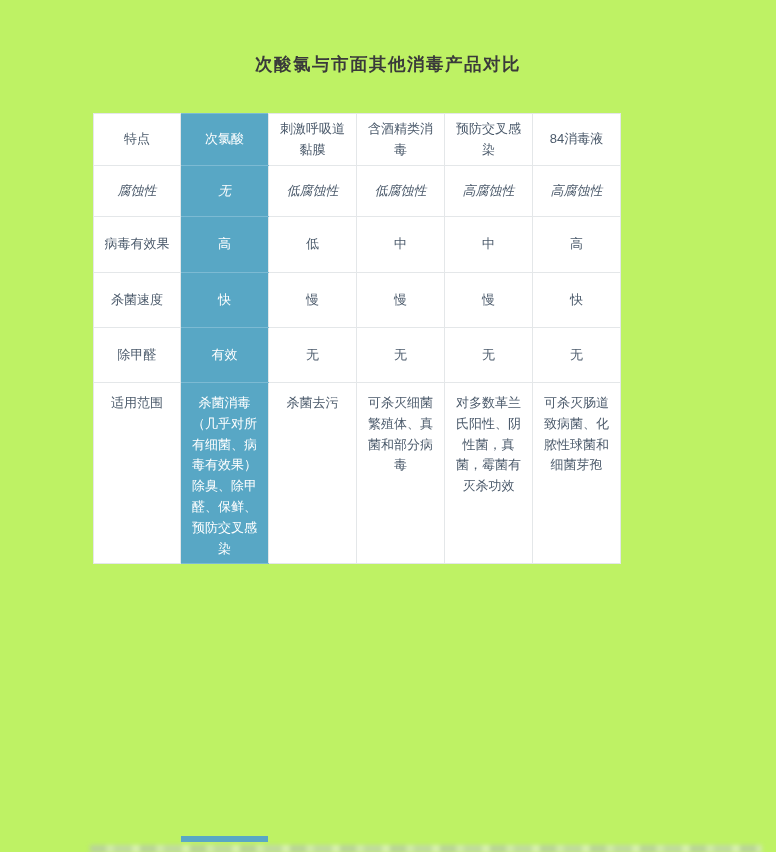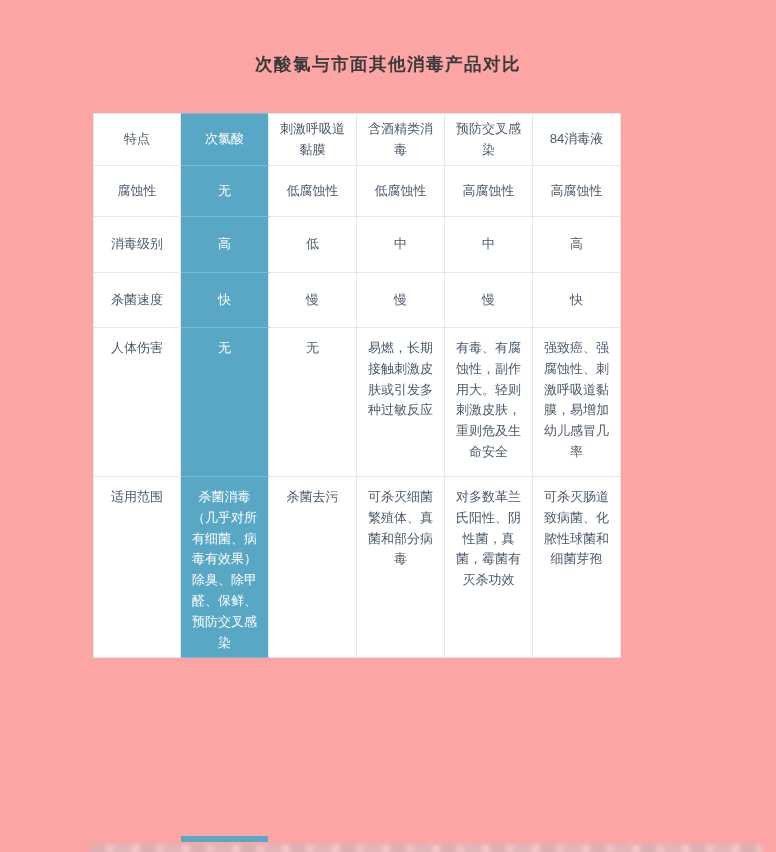--- a/index.html
+++ b/index.html
@@ -3,21 +3,21 @@
 <meta charset="utf-8">
 <style>
   * { margin: 0; padding: 0; box-sizing: border-box; }
   html, body {
     width: 776px; height: 852px;
     background: #ffffff;
     overflow: hidden;
     font-family: "Liberation Sans", "DejaVu Sans", sans-serif;
     position: relative;
   }
-  .page { position: relative; width: 776px; height: 852px; background: #fca5a5; }
+  .page { position: relative; width: 776px; height: 852px; background: #bef264; }
 
   .title {
     position: absolute;
     top: 52px; left: 0; width: 776px;
     text-align: center;
     font-size: 17.5px;
     font-weight: 600;
     letter-spacing: 1.5px;
     color: #3a3a3a;
   }
@@ -50,21 +50,21 @@
     border-top-color: #7cbad3;
     border-bottom-color: #7cbad3;
     border-left-color: #e4e7e9;
     border-right-color: #e4e7e9;
     text-align: center;
   }
   
   tr.rh  { height: 52px; }
   tr.r1  { height: 48px; }
   tr.r2  { height: 49px; }
-  tr.r3  { height: 51px; }
+  tr.r3  { height: 51px; font-style: italic; }
   tr.r4  { height: 56px; }
   tr.r5  { height: 54px; }
   tr.r6  { height: 55px; }
   tr.r7  { height: 55px; }
   tr.r8  { height: 149px; }
   tr.r9  { height: 155px; }
   
   tr.tall th, tr.tall td { vertical-align: top; padding-top: 10px; }
   
   td.lt { text-align: left; padding: 10px 7px 8px 9px; line-height: 1.62; }
@@ -121,47 +121,47 @@
       <tr class="r3">
         <th>腐蚀性</th>
         <td class="hl">无</td>
         <td>低腐蚀性</td>
         <td>低腐蚀性</td>
         <td>高腐蚀性</td>
         <td>高腐蚀性</td>
       </tr>
 
       <tr class="r4">
-        <th>消毒级别</th>
+        <th>病毒有效果</th>
         <td class="hl">高</td>
         <td>低</td>
         <td>中</td>
         <td>中</td>
         <td>高</td>
       </tr>
 
 
       <tr class="r6">
         <th>杀菌速度</th>
         <td class="hl">快</td>
         <td>慢</td>
         <td>慢</td>
         <td>慢</td>
         <td>快</td>
       </tr>
 
+      <tr class="r7">
+        <th>除甲醛</th>
+        <td class="hl">有效</td>
+        <td>无</td>
+        <td>无</td>
+        <td>无</td>
+        <td>无</td>
+      </tr>
 
-      <tr class="r8 tall">
-        <th>人体伤害</th>
-        <td class="hl">无</td>
-        <td>无</td>
-        <td class="lt">易燃，长期接触刺激皮肤或引发多种过敏反应</td>
-        <td class="lt">有毒、有腐蚀性，副作用大。轻则刺激皮肤，重则危及生命安全</td>
-        <td class="lt">强致癌、强腐蚀性、刺激呼吸道黏膜，易增加幼儿感冒几率</td>
-      </tr>
 
       <tr class="r9 tall">
         <th>适用范围</th>
         <td class="hl lt">杀菌消毒（几乎对所有细菌、病毒有效果）除臭、除甲醛、保鲜、预防交叉感染</td>
         <td class="lt">杀菌去污</td>
         <td class="lt">可杀灭细菌繁殖体、真菌和部分病毒</td>
         <td class="lt">对多数革兰氏阳性、阴性菌，真菌，霉菌有灭杀功效</td>
         <td class="lt">可杀灭肠道致病菌、化脓性球菌和细菌芽孢</td>
       </tr>
     </tbody>

